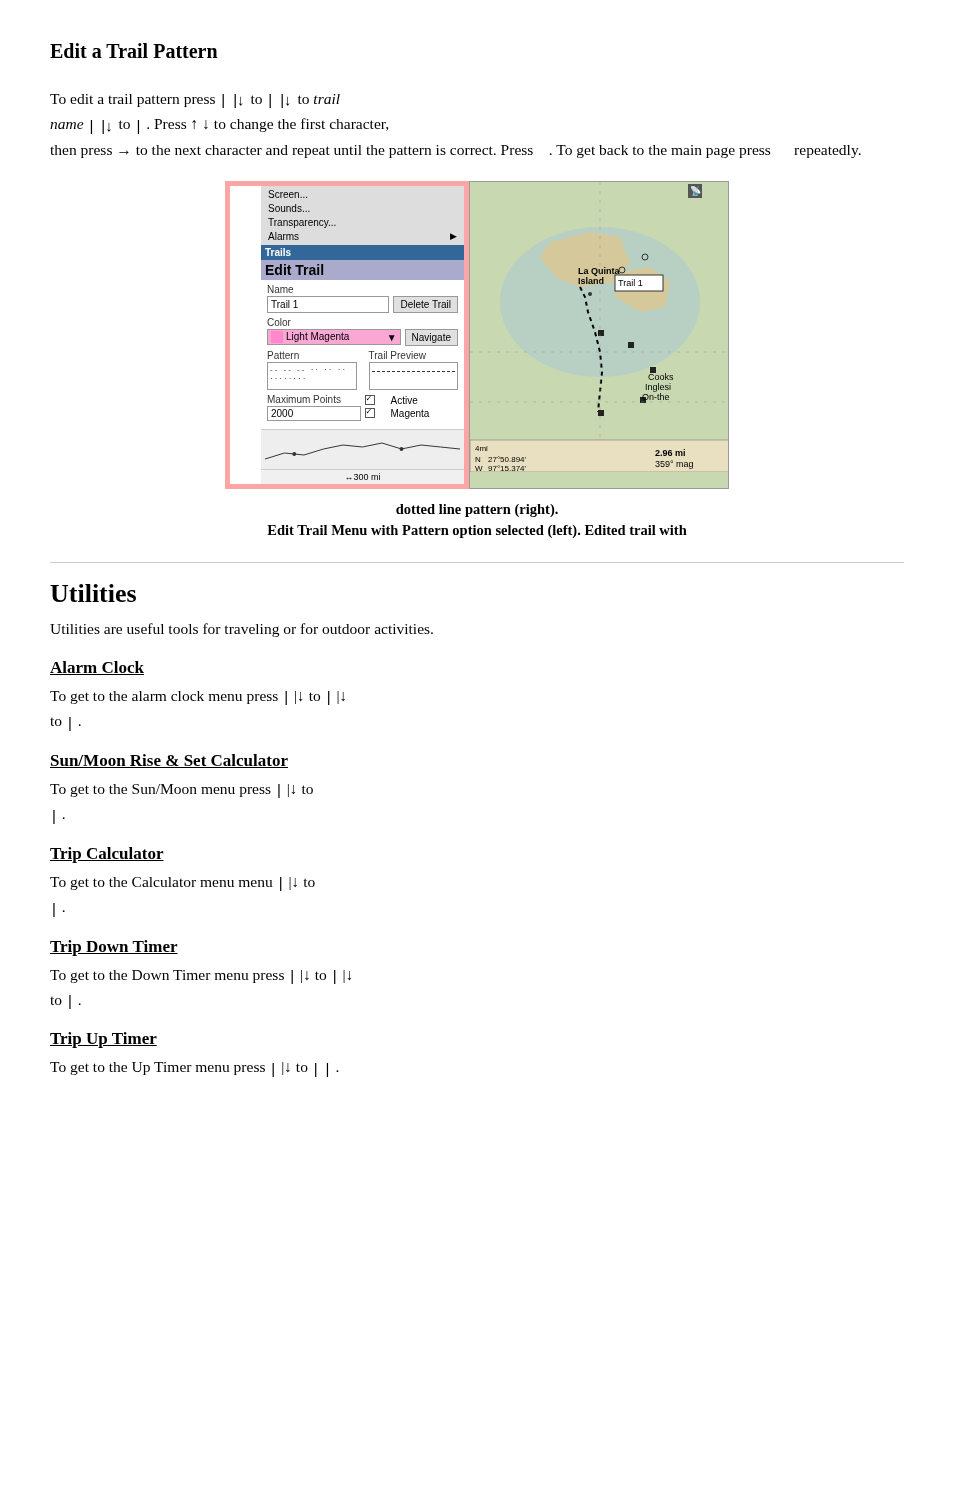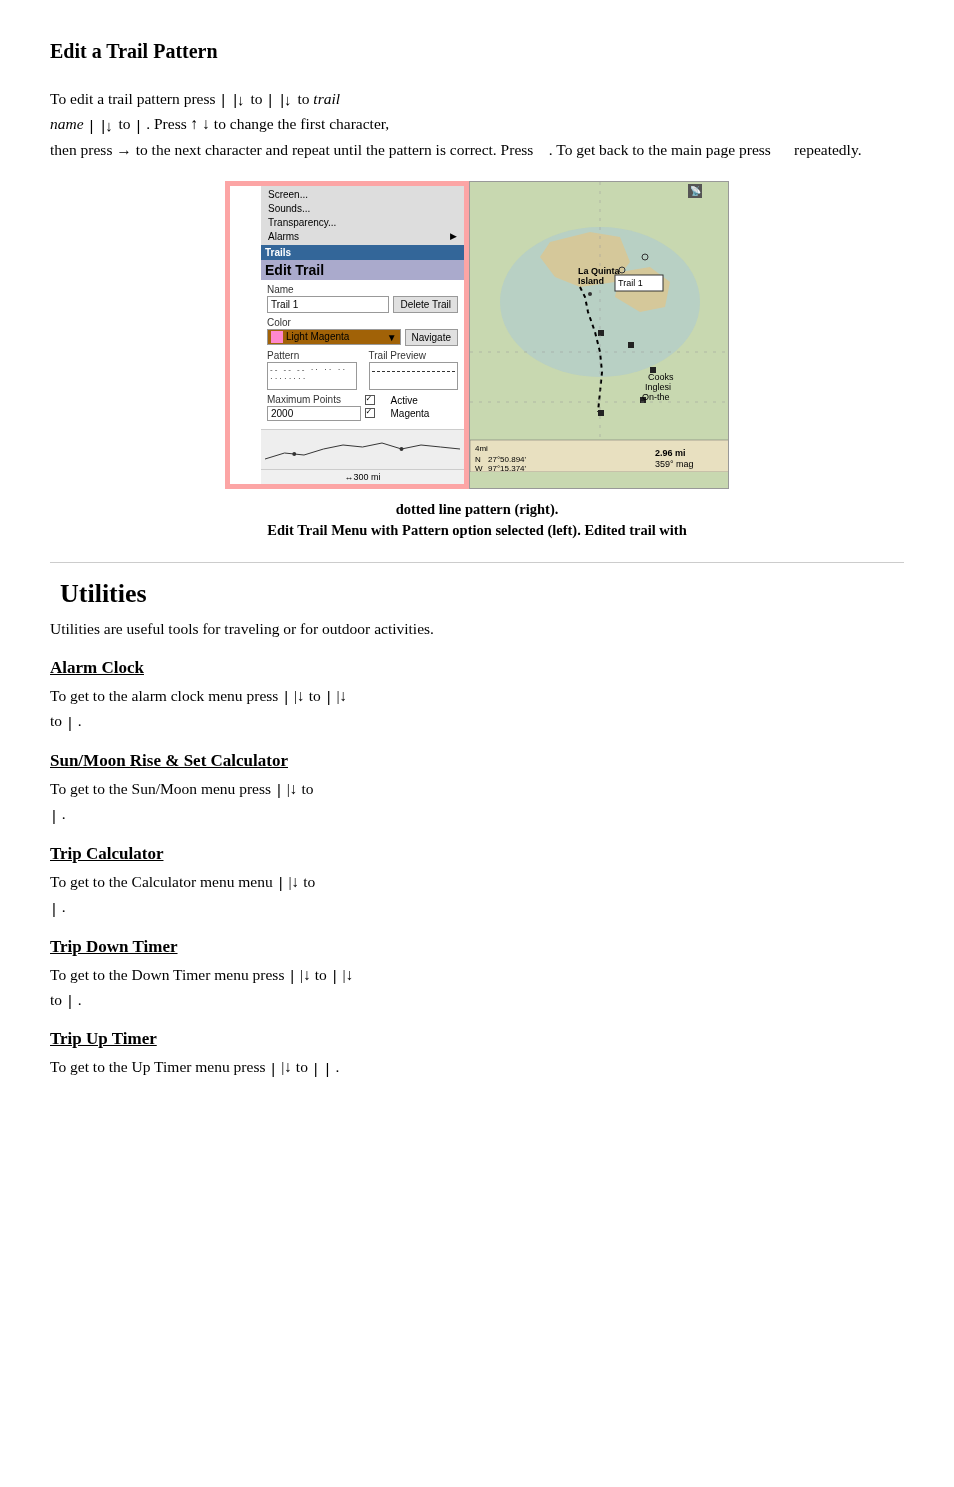--- a/index.html
+++ b/index.html
@@ -103,21 +103,21 @@
     .color-row {
       display: flex;
       align-items: center;
       gap: 4px;
       margin-bottom: 4px;
     }
     .color-select {
       display: flex;
       align-items: center;
       border: 1px solid #999;
-      background: #a16207;
+      background: #f9a8d4;
       padding: 1px 3px;
       font-size: 10px;
       flex: 1;
       justify-content: space-between;
     }
     .color-swatch {
       width: 12px;
       height: 12px;
       background: #ff88cc;
       display: inline-block;
@@ -231,21 +231,20 @@
       margin-bottom: 20px;
       line-height: 1.5;
     }
 
     
     .utilities-header {
       font-size: 26px;
       font-weight: bold;
       margin-bottom: 8px;
       margin-top: 10px;
-      margin-left: 10px;
     }
     .subsection-header {
       font-weight: bold;
       font-size: 17px;
       margin-top: 16px;
       margin-bottom: 6px;
       text-decoration: underline;
     }
     .pipe-char {
       display: inline-block;

